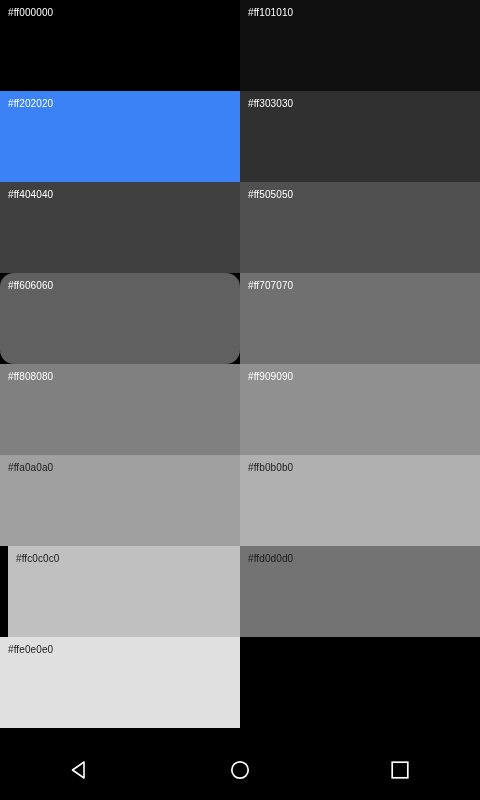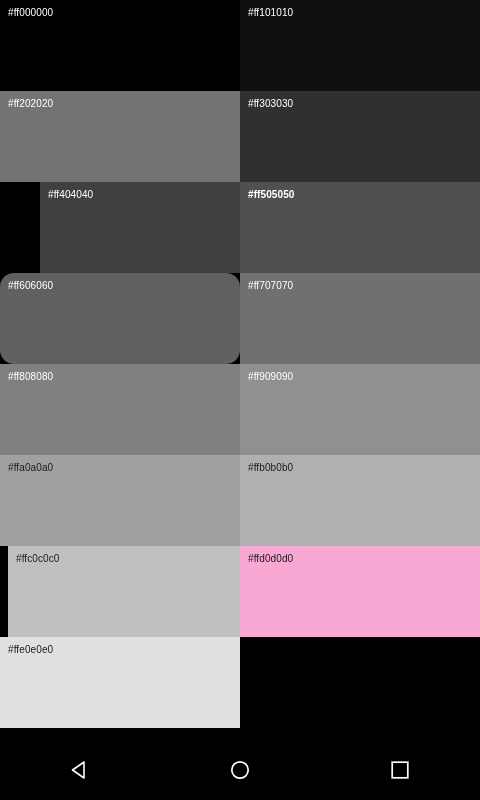--- a/index.html
+++ b/index.html
@@ -64,30 +64,30 @@
 
 <div id="app">
 
   <div id="swatch-grid">
       <div class="swatch-cell on-dark" style="background-color: rgb(0, 0, 0);">
         <span class="swatch-label">#ff000000</span>
       </div>
       <div class="swatch-cell on-dark" style="background-color: rgb(16, 16, 16);">
         <span class="swatch-label">#ff101010</span>
       </div>
-      <div class="swatch-cell on-dark" style="background-color: #737373;">
+      <div class="swatch-cell on-dark" style="background-color: #3b82f6;">
         <span class="swatch-label">#ff202020</span>
       </div>
       <div class="swatch-cell on-dark" style="background-color: rgb(48, 48, 48);">
         <span class="swatch-label">#ff303030</span>
       </div>
-      <div class="swatch-cell on-dark" style="background-color: rgb(64, 64, 64); margin-left: 40px;">
+      <div class="swatch-cell on-dark" style="background-color: rgb(64, 64, 64);">
         <span class="swatch-label">#ff404040</span>
       </div>
-      <div class="swatch-cell on-dark" style="background-color: rgb(80, 80, 80); font-weight: bold;">
+      <div class="swatch-cell on-dark" style="background-color: rgb(80, 80, 80);">
         <span class="swatch-label">#ff505050</span>
       </div>
       <div class="swatch-cell on-dark" style="background-color: rgb(96, 96, 96); border-radius: 14px;">
         <span class="swatch-label">#ff606060</span>
       </div>
       <div class="swatch-cell on-dark" style="background-color: rgb(112, 112, 112); padding-left: 34px;">
         <span class="swatch-label">#ff707070</span>
       </div>
       <div class="swatch-cell on-dark" style="background-color: rgb(128, 128, 128);">
         <span class="swatch-label">#ff808080</span>
@@ -97,21 +97,21 @@
       </div>
       <div class="swatch-cell on-light" style="background-color: rgb(160, 160, 160);">
         <span class="swatch-label">#ffa0a0a0</span>
       </div>
       <div class="swatch-cell on-light" style="background-color: rgb(176, 176, 176);">
         <span class="swatch-label">#ffb0b0b0</span>
       </div>
       <div class="swatch-cell on-light" style="background-color: rgb(192, 192, 192); margin-left: 8px;">
         <span class="swatch-label">#ffc0c0c0</span>
       </div>
-      <div class="swatch-cell on-light" style="background-color: #f9a8d4;">
+      <div class="swatch-cell on-light" style="background-color: #737373;">
         <span class="swatch-label">#ffd0d0d0</span>
       </div>
       <div class="swatch-cell on-light" style="background-color: rgb(224, 224, 224);">
         <span class="swatch-label">#ffe0e0e0</span>
       </div>
     </div>
 
   <div id="nav-bar">
     <div class="nav-btn">
       <span>

